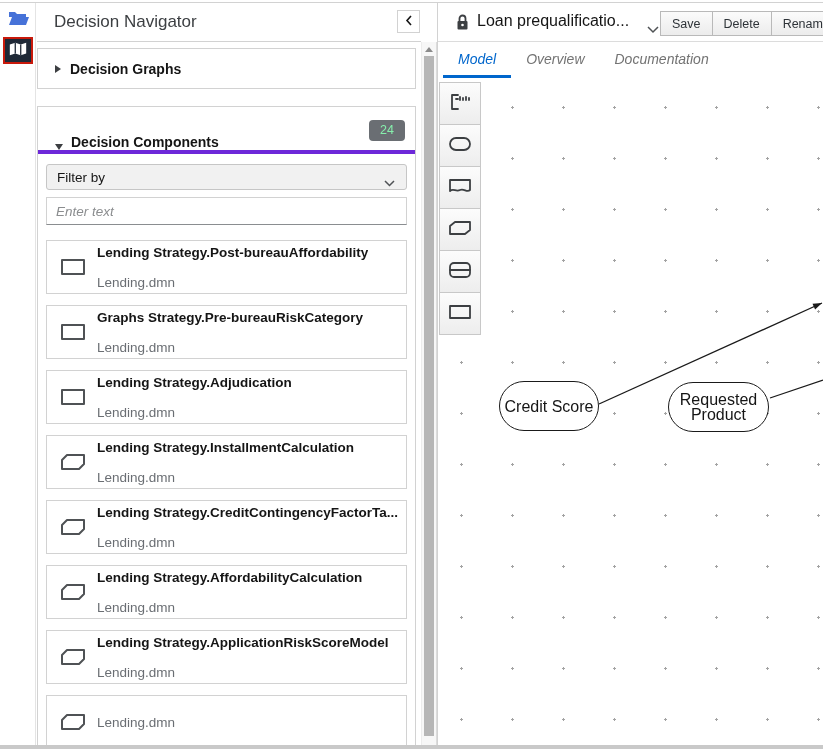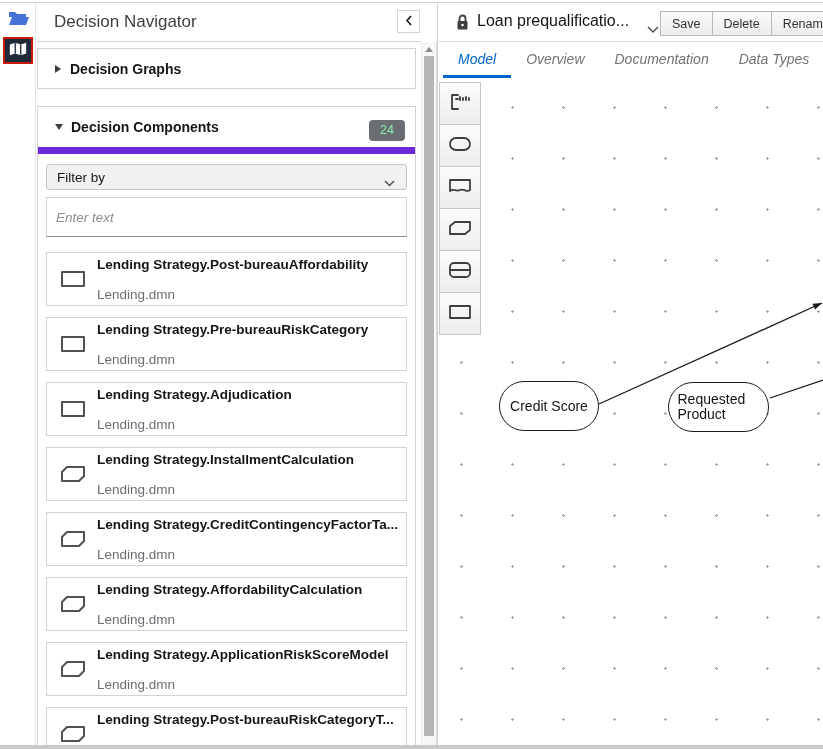--- a/index.html
+++ b/index.html
@@ -21,26 +21,26 @@
   .nav-title { position:absolute; left:17px; top:9px; font-size:17px; color:#3c3f42; }
   .collapse-btn { position:absolute; right:1px; top:7px; width:23px; height:23px; background:#fff; border:1px solid #d2d2d2; display:flex; align-items:center; justify-content:center; cursor:pointer; }
 
   .card { position:absolute; left:0; right:5px; background:#fff; border:1px solid #d2d2d2; }
   .card-graphs { top:45px; height:41px; display:flex; align-items:center; padding-left:17px; cursor:pointer; }
   .caret-right { width:0; height:0; border-left:6px solid #3c3f42; border-top:4px solid transparent; border-bottom:4px solid transparent; margin-right:9px; }
   .caret-down { width:0; height:0; border-top:6px solid #3c3f42; border-left:4px solid transparent; border-right:4px solid transparent; margin-right:8px; }
   .section-label { font-size:14px; font-weight:700; color:#151515; }
 
   .card-components { top:103px; bottom:-2px; overflow:hidden; }
-  .comp-header { position:relative; height:47px; border-bottom:7px solid #6d28d9; display:flex; align-items:center; padding-left:17px; cursor:pointer; }
+  .comp-header { position:relative; height:47px; border-bottom:4px solid #6d28d9; display:flex; align-items:flex-end; padding-left:17px; cursor:pointer; }
   .badge { position:absolute; right:10px; top:13px; background:#6a6e73; color:#86efac; font-size:12.5px; line-height:1; padding:4px 11px; border-radius:4px; }
 
   .filter-select { margin:10px 8px 0; height:26px; background:#f1f1f1; border:1px solid #c6c6c6; border-radius:3px; position:relative; display:flex; align-items:center; padding:0 10px; font-size:13.5px; color:#151515; cursor:pointer; }
   .filter-select .chev { position:absolute; right:11px; top:10px; }
-  .filter-input { display:block; width:calc(100% - 16px); margin:7px 8px 0; height:40px; border:1px solid #d2d2d2; border-bottom-color:#8a8d90; padding:0 9px; font-size:13.5px; font-family:"Liberation Sans", sans-serif; color:#151515; outline:none; }
+  .filter-input { display:block; width:calc(100% - 16px); margin:7px 8px 0; height:28px; border:1px solid #d2d2d2; border-bottom-color:#8a8d90; padding:0 9px; font-size:13.5px; font-family:"Liberation Sans", sans-serif; color:#151515; outline:none; }
   .filter-input::placeholder { font-style:italic; color:#8b8d8f; }
 
   .comp-list { margin:15px 8px 0; display:flex; flex-direction:column; gap:11px; }
   .comp-item { border:1px solid #d2d2d2; height:54px; display:flex; align-items:center; background:#fff; cursor:pointer; }
   .comp-item .icon-box { width:36px; margin-left:14px; flex:none; display:flex; align-items:center; }
   .comp-item .texts { display:flex; flex-direction:column; gap:15px; min-width:0; padding-right:8px; }
   .comp-title { font-size:13.5px; font-weight:700; color:#151515; white-space:nowrap; overflow:hidden; }
   .comp-file { font-size:13.5px; color:#6a6e73; }
 
   
@@ -65,21 +65,21 @@
   .canvas { position:absolute; left:0; right:0; top:75px; bottom:0; background:#fff;
     background-image: radial-gradient(circle, #a3a3a3 1.2px, transparent 1.4px);
     background-size: 51px 51px; background-position: 49px 4px; overflow:hidden; }
 
   .palette { position:absolute; left:1px; top:4px; width:42px; display:flex; flex-direction:column; }
   .pal-btn { width:42px; height:43px; background:linear-gradient(#fcfcfc,#ededed); border:1px solid #c8c8c8; margin-top:-1px; display:flex; align-items:center; justify-content:center; cursor:pointer; }
   .pal-btn:first-child { margin-top:0; }
 
   .edges-svg { position:absolute; left:0; top:0; }
 
-  .dmn-node { position:absolute; width:100px; height:50px; background:#fff; border:1.5px solid #1a1a1a; border-radius:26px; display:flex; align-items:center; justify-content:center; font-size:14px; color:#151515; line-height:15px; cursor:pointer; }
+  .dmn-node { position:absolute; width:100px; height:50px; background:#fff; border:1.5px solid #1a1a1a; border-radius:26px; display:flex; align-items:center; justify-content:center; text-align:center; font-size:16px; color:#151515; line-height:15px; cursor:pointer; }
 
   .bottom-strip { position:absolute; left:0; right:0; bottom:0; height:4px; background:#c9c9c9; }
 
   svg.stroke-ic { stroke:#3c3f42; fill:none; stroke-width:1.8; stroke-linejoin:round; stroke-linecap:round; }
   svg.item-ic { stroke:#4f5255; fill:#fff; stroke-width:2; stroke-linejoin:round; }
 </style>
 </head>
 <body>
 
 <div class="hairline-top"></div>
@@ -152,21 +152,21 @@
         </span>
       </div>
 
       <div class="comp-item">
         <span class="icon-box">
           <svg class="item-ic" width="24" height="16" viewBox="0 0 24 16">
               <rect x="1" y="1" width="22" height="14"></rect>
             </svg>
         </span>
         <span class="texts">
-          <span class="comp-title">Lending Strategy.Pre-bureauRiskCategory</span>
+          <span class="comp-title">Graphs Strategy.Pre-bureauRiskCategory</span>
           <span class="comp-file">Lending.dmn</span>
         </span>
       </div>
 
       <div class="comp-item">
         <span class="icon-box">
           <svg class="item-ic" width="24" height="16" viewBox="0 0 24 16">
               <rect x="1" y="1" width="22" height="14"></rect>
             </svg>
         </span>
@@ -224,21 +224,20 @@
         </span>
       </div>
 
       <div class="comp-item">
         <span class="icon-box">
           <svg class="item-ic" width="24" height="16" viewBox="0 0 24 16">
               <polygon points="6,1 23,1 23,10 18,15 1,15 1,6"></polygon>
             </svg>
         </span>
         <span class="texts">
-          <span class="comp-title">Lending Strategy.Post-bureauRiskCategoryT...</span>
           <span class="comp-file">Lending.dmn</span>
         </span>
       </div>
 
     </div>
   </div>
 </div>
 
 <div class="nav-scrollbar">
   <div class="scroll-arrow-up"></div>
@@ -266,21 +265,20 @@
       <button class="tb-btn">Delete</button>
       <button class="tb-btn">Rename</button>
 
     </div>
   </div>
 
   <div class="tabs-row">
     <div class="tab active">Model</div>
     <div class="tab">Overview</div>
     <div class="tab">Documentation</div>
-    <div class="tab">Data Types</div>
   </div>
 
   <div class="canvas">
 
     <svg class="edges-svg" width="385" height="667" viewBox="0 0 385 667">
       <line x1="161" y1="326" x2="384" y2="225" stroke="#1a1a1a" stroke-width="1.3"></line>
       <polygon points="384,225 377.1,231.6 374.5,225.8" fill="#1a1a1a"></polygon>
       <line x1="332" y1="320" x2="385" y2="302" stroke="#1a1a1a" stroke-width="1.3"></line>
     </svg>
 

